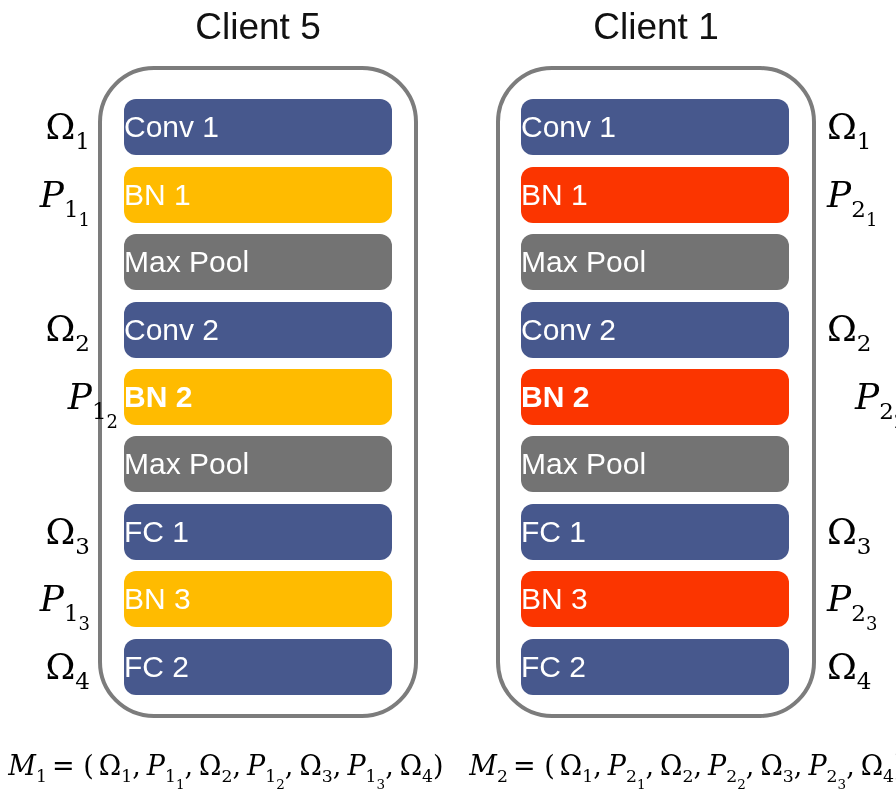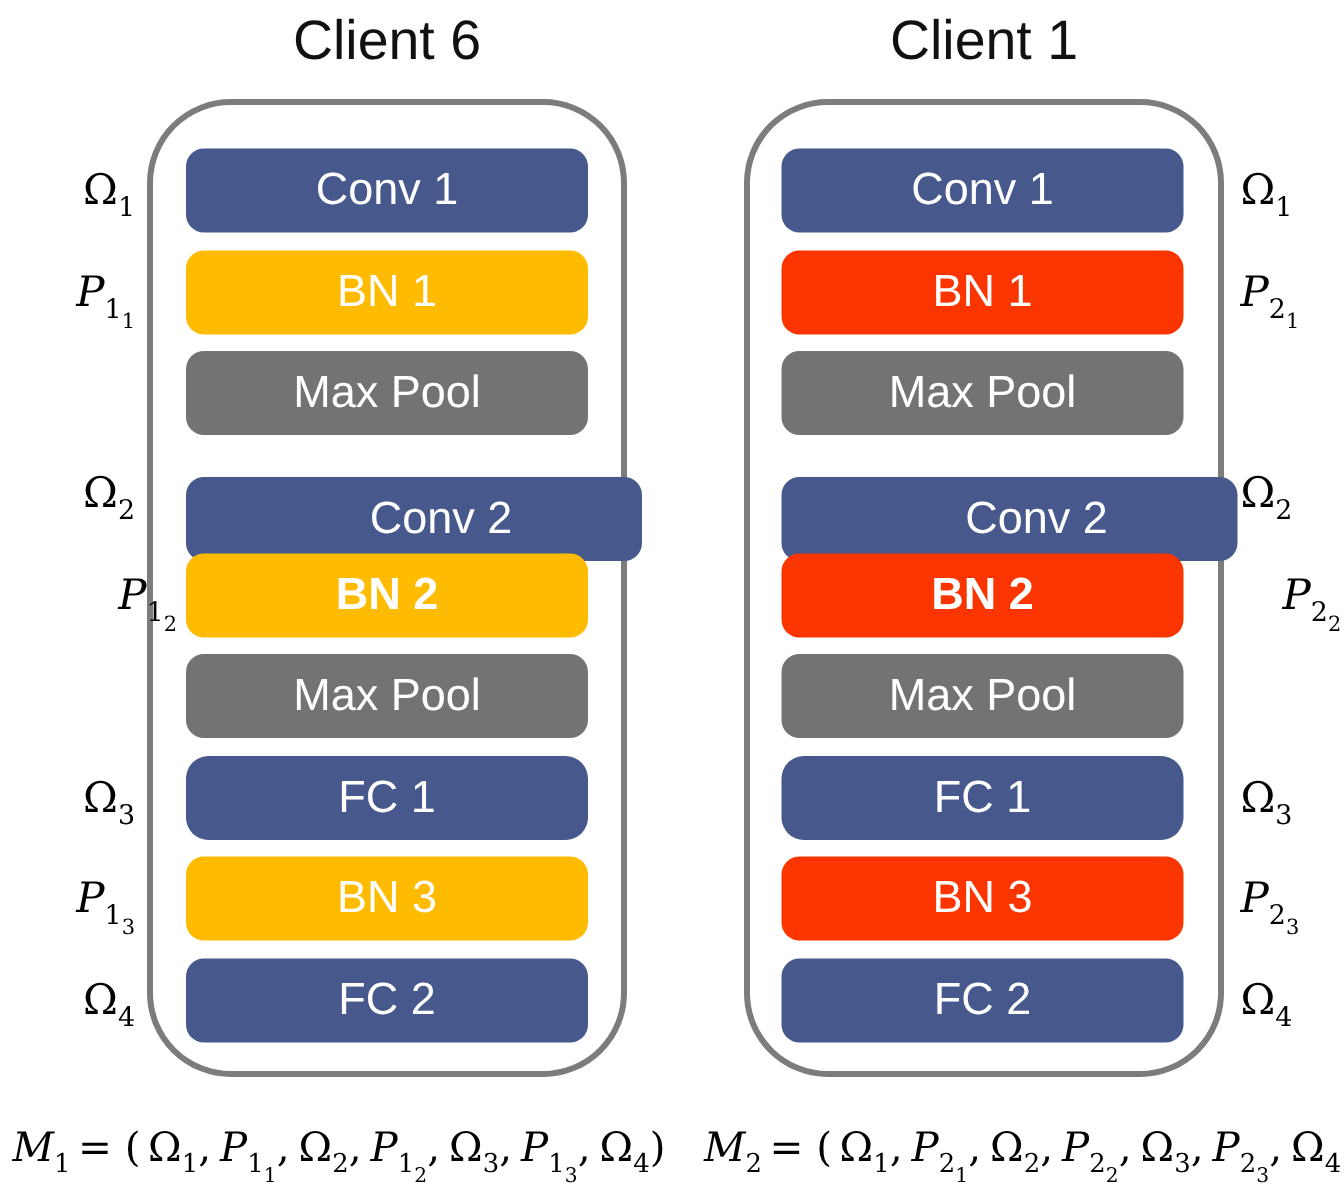--- a/index.html
+++ b/index.html
@@ -16,34 +16,34 @@
   #title-2{left:496px;}
   .client-container{
     position:absolute;top:66px;width:320px;height:652px;
     border:4px solid #7c7c7c;border-radius:56px;box-sizing:border-box;
     background:#ffffff;
   }
   #container-1{left:98px;}
   #container-2{left:496px;}
   .layer-box{
     position:absolute;width:268px;height:56px;border-radius:12px;
-    color:#ffffff;font-size:30px;line-height:56px;text-align:center;
+    color:#ffffff;font-size:30px;line-height:56px;text-align:left;
   }
   .col1 .layer-box{left:124px;}
   .col2 .layer-box{left:521px;}
   .t-conv,.t-fc{background:#47588d;}
   .col1 .t-bn{background:#ffbb00;}
   .col2 .t-bn{background:#fb3500;}
   .t-pool{background:#737373;}
   .r0{top:99px;}  .r1{top:167px;} .r2{top:234px;}
-  .r3{top:318px;padding-left:36px;} .r4{top:369px;font-weight:bold;} .r5{top:436px;}
-  .r6{top:504px;border-radius:15px;} .r7{top:571px;} .r8{top:639px;}
+  .r3{top:302px;} .r4{top:369px;font-weight:bold;} .r5{top:436px;}
+  .r6{top:504px;} .r7{top:571px;} .r8{top:639px;}
   .param-label{
     position:absolute;height:56px;line-height:56px;color:#000000;
-    font-family:"DejaVu Serif", serif;font-size:28px;
+    font-family:"DejaVu Serif", serif;font-size:36px;
   }
   .param-left{left:0;width:90px;text-align:right;}
   .param-right{left:827px;width:69px;text-align:left;}
   .p0{top:99px;} .p1{top:167px;} .p2{top:301px;} .p3{top:369px;padding-left:28px;}
   .p4{top:504px;} .p5{top:571px;} .p6{top:639px;}
   .math .m-base{font-style:italic;}
   .math .m-base.upright{font-style:normal;}
   .m-low{font-size:0.64em;vertical-align:-0.42em;}
   .m-low2{font-size:0.78em;vertical-align:-0.5em;}
   .equation{
@@ -52,21 +52,21 @@
     font-family:"DejaVu Serif", serif;font-size:27px;white-space:nowrap;
   }
   #equation-1{left:4px;}
   #equation-2{left:465px;}
   .eq-mid{margin:0 5px;}
   .eq-sep{margin-right:6px;}
 </style>
 </head>
 <body>
 
-<div id="title-1" class="client-title">Client 6</div>
+<div id="title-1" class="client-title">Client 5</div>
 <div id="title-2" class="client-title">Client 1</div>
 
 <div id="container-1" class="client-container"></div>
 <div id="container-2" class="client-container"></div>
 
 <div class="col1">
   <div class="layer-box t-conv r0">Conv 1</div>
   <div class="layer-box t-bn   r1">BN 1</div>
   <div class="layer-box t-pool r2">Max Pool</div>
   <div class="layer-box t-conv r3">Conv 2</div>

